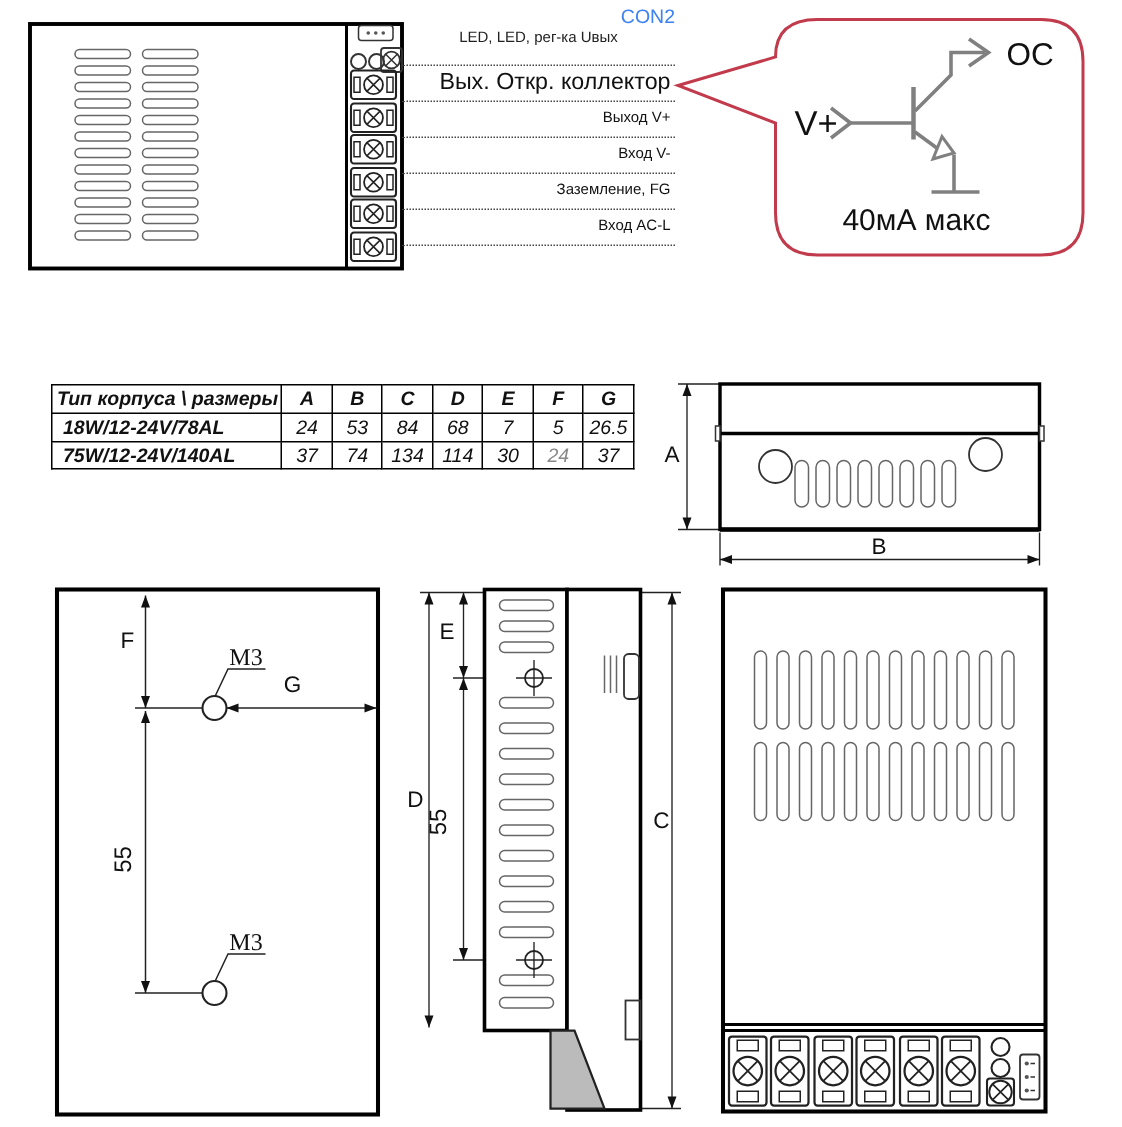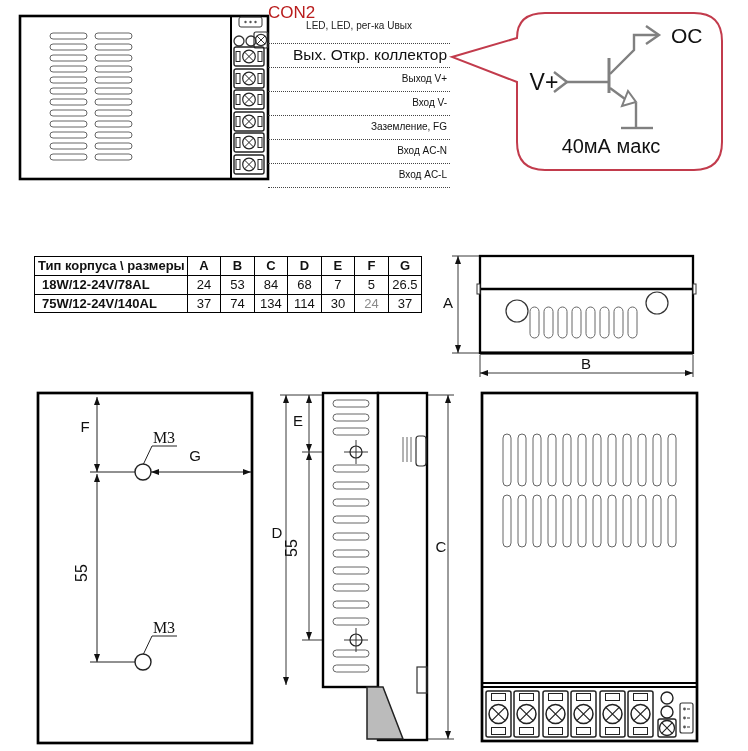--- a/index.html
+++ b/index.html
@@ -4,30 +4,30 @@
 <style>
   html,body{margin:0;padding:0;background:#fff;}
   #stage{position:relative;width:748px;height:751px;background:#fff;overflow:hidden;
          font-family:"Liberation Sans",sans-serif;color:#111;}
   .abs{position:absolute;}
   svg{position:absolute;overflow:visible;}
   svg text{font-family:"Liberation Sans",sans-serif;fill:#111;}
   text.serif{font-family:"Liberation Serif",serif;}
   
   .pin-block{position:absolute;left:268px;top:0;width:182px;height:190px;}
-  .con2{position:absolute;top:3px;left:0;width:100%;text-align:left;font-size:17px;color:#b91c1c;}
+  .con2{position:absolute;top:3px;left:0;width:100%;text-align:right;font-size:13px;color:#3b82f6;}
   .con2-sub{position:absolute;top:20px;left:-6px;width:194px;text-align:center;font-size:10px;color:#222;}
   .pin-rows{position:absolute;top:43px;left:0;width:182px;border-top:1px dotted #444;}
   .pin-row{height:23px;line-height:22px;border-bottom:1px dotted #444;text-align:right;
            padding-right:3px;font-size:10px;white-space:nowrap;}
   .pin-row.first{font-size:15.5px;}
   
   .dimtable{position:absolute;left:34px;top:256px;border-collapse:collapse;table-layout:fixed;}
   .dimtable th,.dimtable td{border:1.6px solid #000;font-size:13px;height:17.8px;
-       padding:0 2px;text-align:center;white-space:nowrap;overflow:hidden;}
+       padding:0 2px;text-align:center;white-space:nowrap;overflow:hidden;font-style:italic;}
   .dimtable th{font-weight:bold;}
   .dimtable td.rowlabel{text-align:left;font-weight:bold;padding-left:7px;}
   .dimtable th.corner{text-align:left;padding-left:3px;}
   .dimtable td.dim{color:#8a8a8a;}
   .col-label{width:150px;} .col-v{width:33.5px;}
 </style>
 </head>
 <body>
 
 <div id="stage">
@@ -96,21 +96,20 @@
   </svg>
 
   <div class="pin-block">
     <div class="con2">CON2</div>
     <div class="con2-sub">LED, LED,  рег-ка Uвых</div>
     <div class="pin-rows">
       <div class="pin-row first">Вых. Откр. коллектор</div>
       <div class="pin-row">Выход V+</div>
       <div class="pin-row">Вход V-</div>
       <div class="pin-row">Заземление, FG</div>
-      <div class="pin-row">Вход AC-N</div>
       <div class="pin-row">Вход  AC-L</div>
     </div>
   </div>
 
   <svg class="abs" style="left:450px;top:0" width="298" height="185" viewBox="0 0 298 185">
     <path d="M2 57 L67 38 Q67 13 95 13 L244 13 Q272 13 272 41 L272 142 Q272 170 244 170 L95 170 Q67 170 67 142 L67 82 Z" fill="#fff" stroke="#c23b4c" stroke-width="2"></path>
     <g stroke="#808080" stroke-width="2.4" fill="none">
       <path d="M104 72 L117 82 M104 92 L117 82"></path>
       <line x1="116" y1="82" x2="159" y2="82"></line>
       <line x1="159" y1="58" x2="159" y2="93" stroke-width="3"></line>

